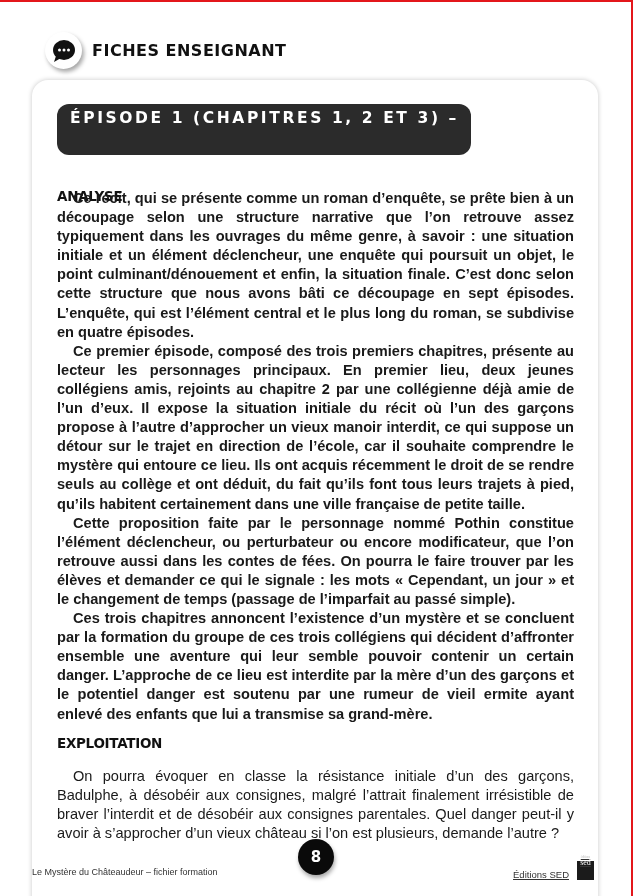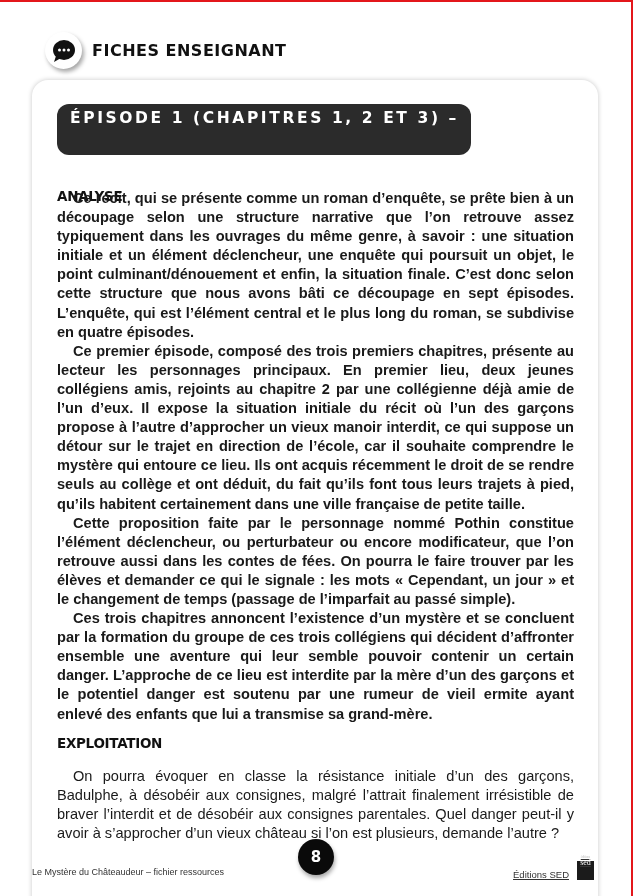--- a/index.html
+++ b/index.html
@@ -100,20 +100,20 @@
     <p>Ces trois chapitres annoncent l’existence d’un mystère et se concluent par la formation du groupe de ces trois collégiens qui décident d’affronter ensemble une aventure qui leur semble pouvoir contenir un certain danger. L’approche de ce lieu est interdite par la mère d’un des garçons et le potentiel danger est soutenu par une rumeur de vieil ermite ayant enlevé des enfants que lui a transmise sa grand-mère.</p>
   </div>
 
   <div class="section-heading" style="top:639px;margin-top:16px;">EXPLOITATION</div>
   <div class="body-text" style="top:657px;margin-top:30px;">
     <p>On pourra évoquer en classe la résistance initiale d’un des garçons, Badulphe, à désobéir aux consignes, malgré l’attrait finalement irrésistible de braver l’interdit et de désobéir aux consignes parentales. Quel danger peut-il y avoir à s’approcher d’un vieux château si l’on est plusieurs, demande l’autre ?</p>
   </div>
 </div>
 
 <div class="page-number">8</div>
-<div class="footer-left">Le Mystère du Châteaudeur – fichier ressources</div>
+<div class="footer-left">Le Mystère du Châteaudeur – fichier formation</div>
 <div class="footer-right">
   <span>Éditions SED</span>
   <div class="publisher-logo">
     <span class="tiny">éditions</span>
     <span>sed</span>
   </div>
 </div>
 
 </body></html>

